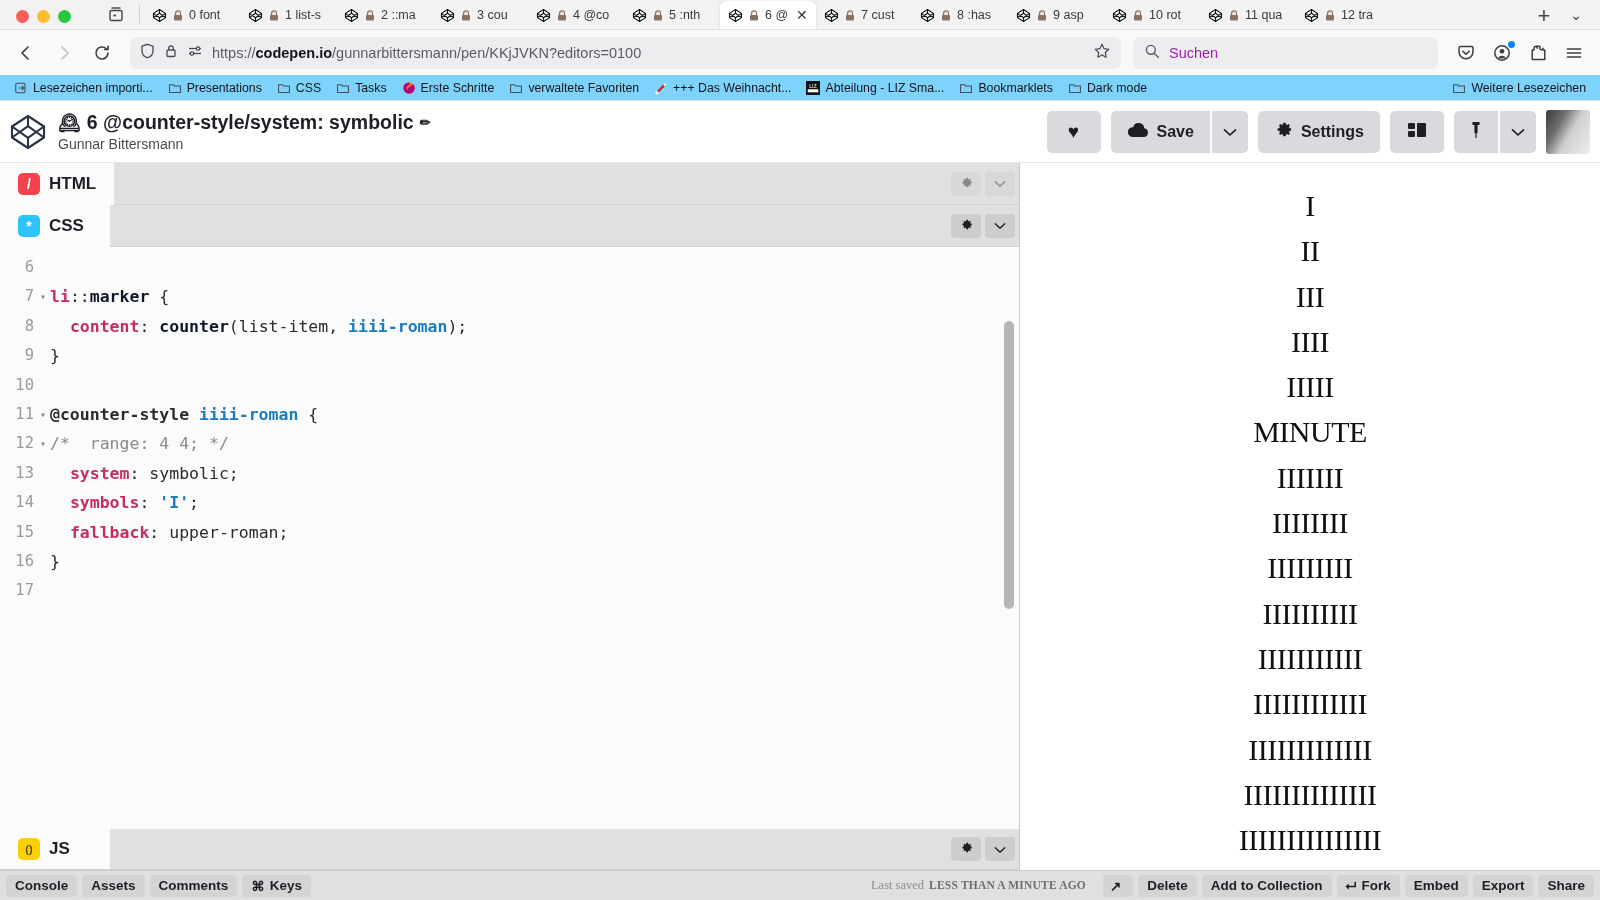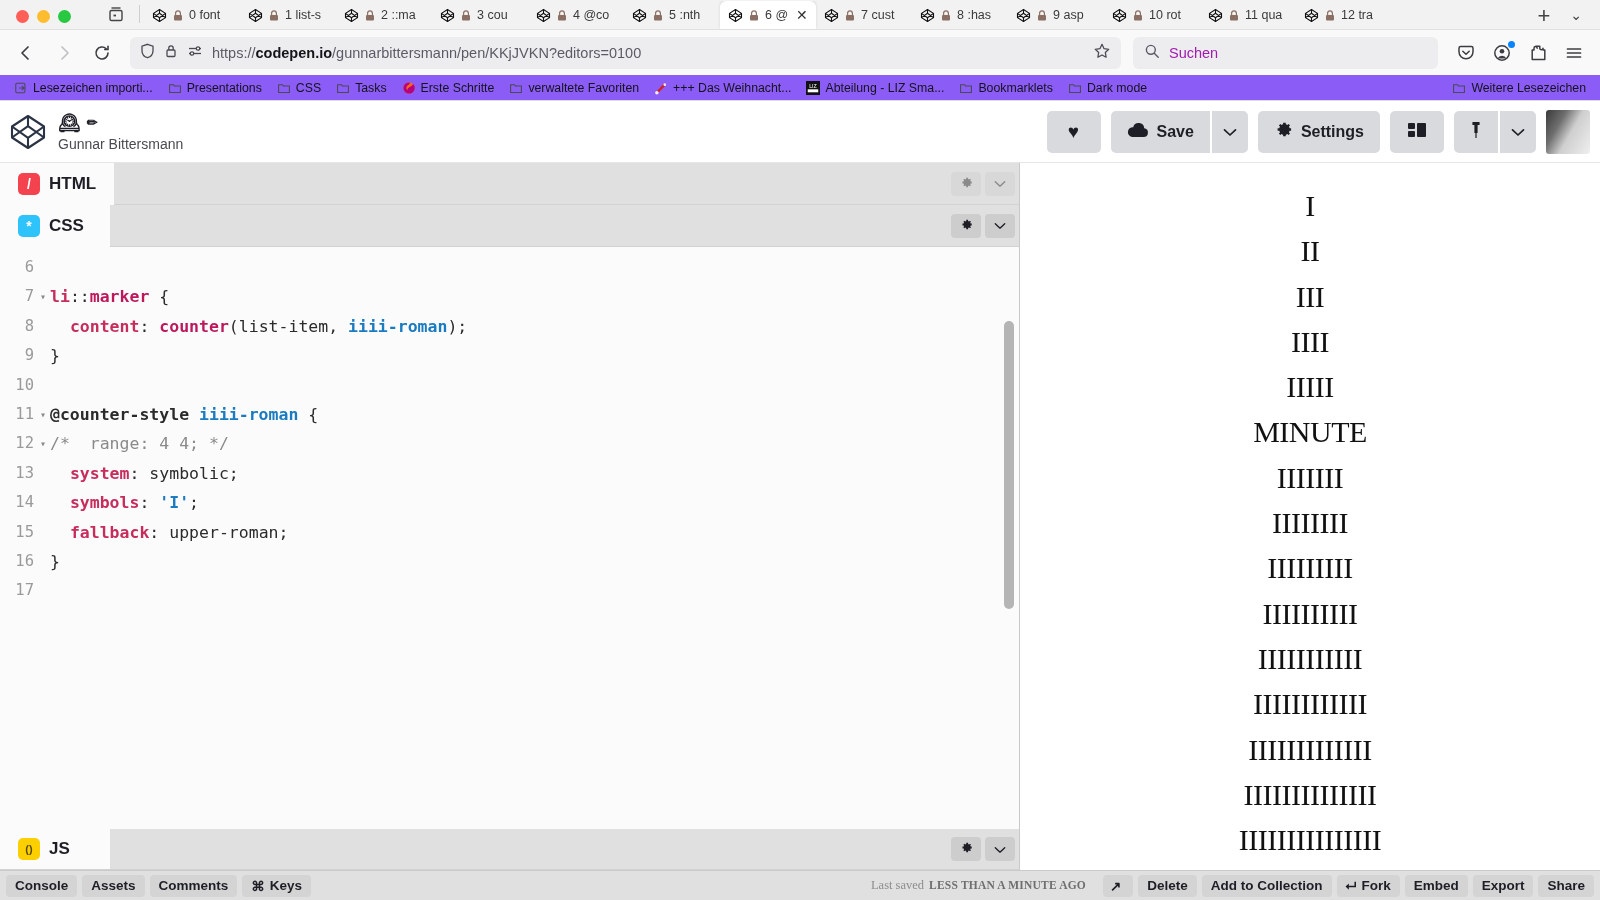--- a/index.html
+++ b/index.html
@@ -69,21 +69,21 @@
   .searchbar {
     width: 305px; height: 32px; background: #ededf0; border-radius: 6px;
     display: flex; align-items: center; gap: 9px; padding: 0 11px;
     font-size: 14.5px; color: #a21caf;
   }
   .navicons { display: flex; align-items: center; gap: 4px; margin-left: 6px; }
 
   
   .bookmarks {
     height: 26px; flex: 0 0 26px;
-    background: #8b5cf6; display: flex; align-items: center;
+    background: #7dd3fc; display: flex; align-items: center;
     padding: 0 8px; gap: 3px; font-size: 12.3px; color: #15141a;
     border-bottom: 1px solid #dcdcdc;
   }
   .bm { display: flex; align-items: center; gap: 5px; padding: 2px 6px; border-radius: 4px; white-space: nowrap; }
   .bm .bmicon { width: 14px; height: 14px; display:block; flex: 0 0 14px; }
   .bm-spacer { flex: 1 1 auto; }
 
   
   .cp-header {
     height: 62px; flex: 0 0 62px;
@@ -142,21 +142,21 @@
   .code-area { flex: 1 1 auto; background: #fbfbfb; position: relative; overflow: hidden; min-height: 0; }
   .code-lines { font-family: "DejaVu Sans Mono", monospace; font-size: 16.5px; line-height: 29.4px; padding-top: 6px; }
   .cline { display: flex; white-space: pre; height: 29.4px; }
   .gutter {
     width: 36px; flex: 0 0 36px; text-align: right; color: #9a9a9a;
     font-size: 15.5px; padding-right: 2px; user-select: none;
   }
   .fold { width: 14px; flex: 0 0 14px; text-align: center; color: #8a8a8a; font-size: 10px; }
   .ctext { flex: 1 1 auto; color: #2b2b2b; }
   .tok-sel { color: #c72d5c; font-weight: 700; }     
-  .tok-pseudo { color: #be185d; font-weight: 700; }  
+  .tok-pseudo { color: #0f172a; font-weight: 700; }  
   .tok-at { color: #2b2b2b; font-weight: 700; }
   .tok-ident { color: #1a7bc0; font-weight: 700; }
   .tok-str { color: #1a7bc0; font-weight: 700; }
   .tok-comment { color: #8a8a8a; }
   .tok-plain { color: #2b2b2b; }
 
   .vscroll {
     position: absolute; right: 5px; top: 74px; width: 10px; height: 288px;
     background: #b5b5b5; border-radius: 5px;
   }
@@ -597,20 +597,21 @@
 <div class="cp-header">
   <div class="cp-logo">
     <svg width="40" height="40" viewBox="0 0 40 40" fill="none" stroke="#2b3445" stroke-width="2.1" stroke-linejoin="round">
       <path d="M20 4 36 14.5v11L20 36 4 25.5v-11z"></path>
       <path d="M20 4v10.2M20 25.8V36M4 14.5l16 11.3 16-11.3M4 25.5l16-11.3 16 11.3"></path>
     </svg>
   </div>
   <div class="cp-titlewrap">
     <div class="cp-title">
       <span class="clock">🕰</span>
+      <span>6 @counter-style/system: symbolic</span>
       <span class="pencil">✏</span>
     </div>
     <div class="cp-author">Gunnar Bittersmann</div>
   </div>
   <div class="cp-actions">
     <button class="cpbtn icon-only">
       <span style="font-size:19px">♥</span>
     </button>
     <div class="cpgroup">
       <button class="cpbtn">

